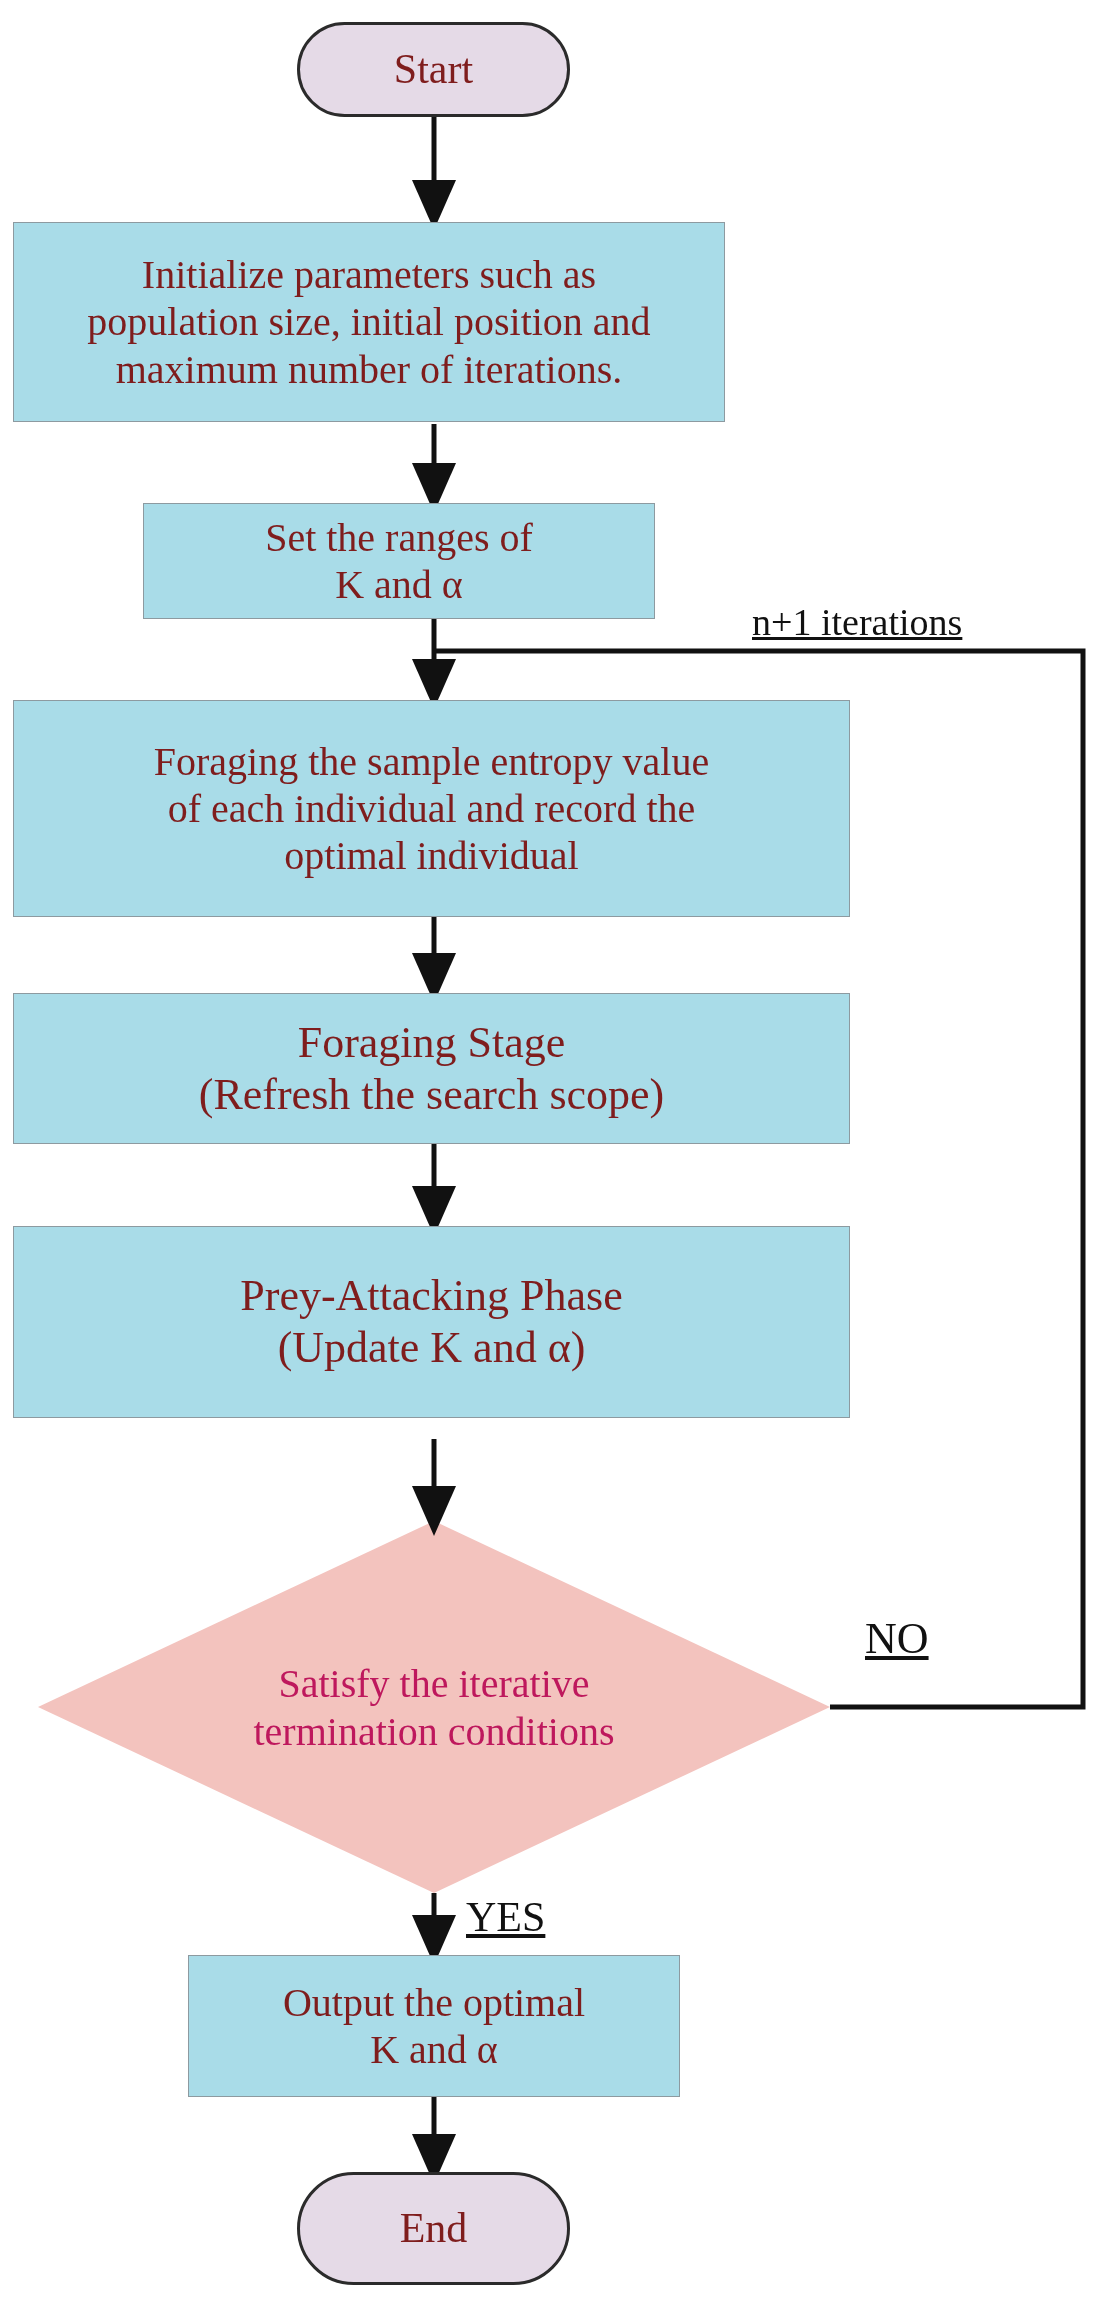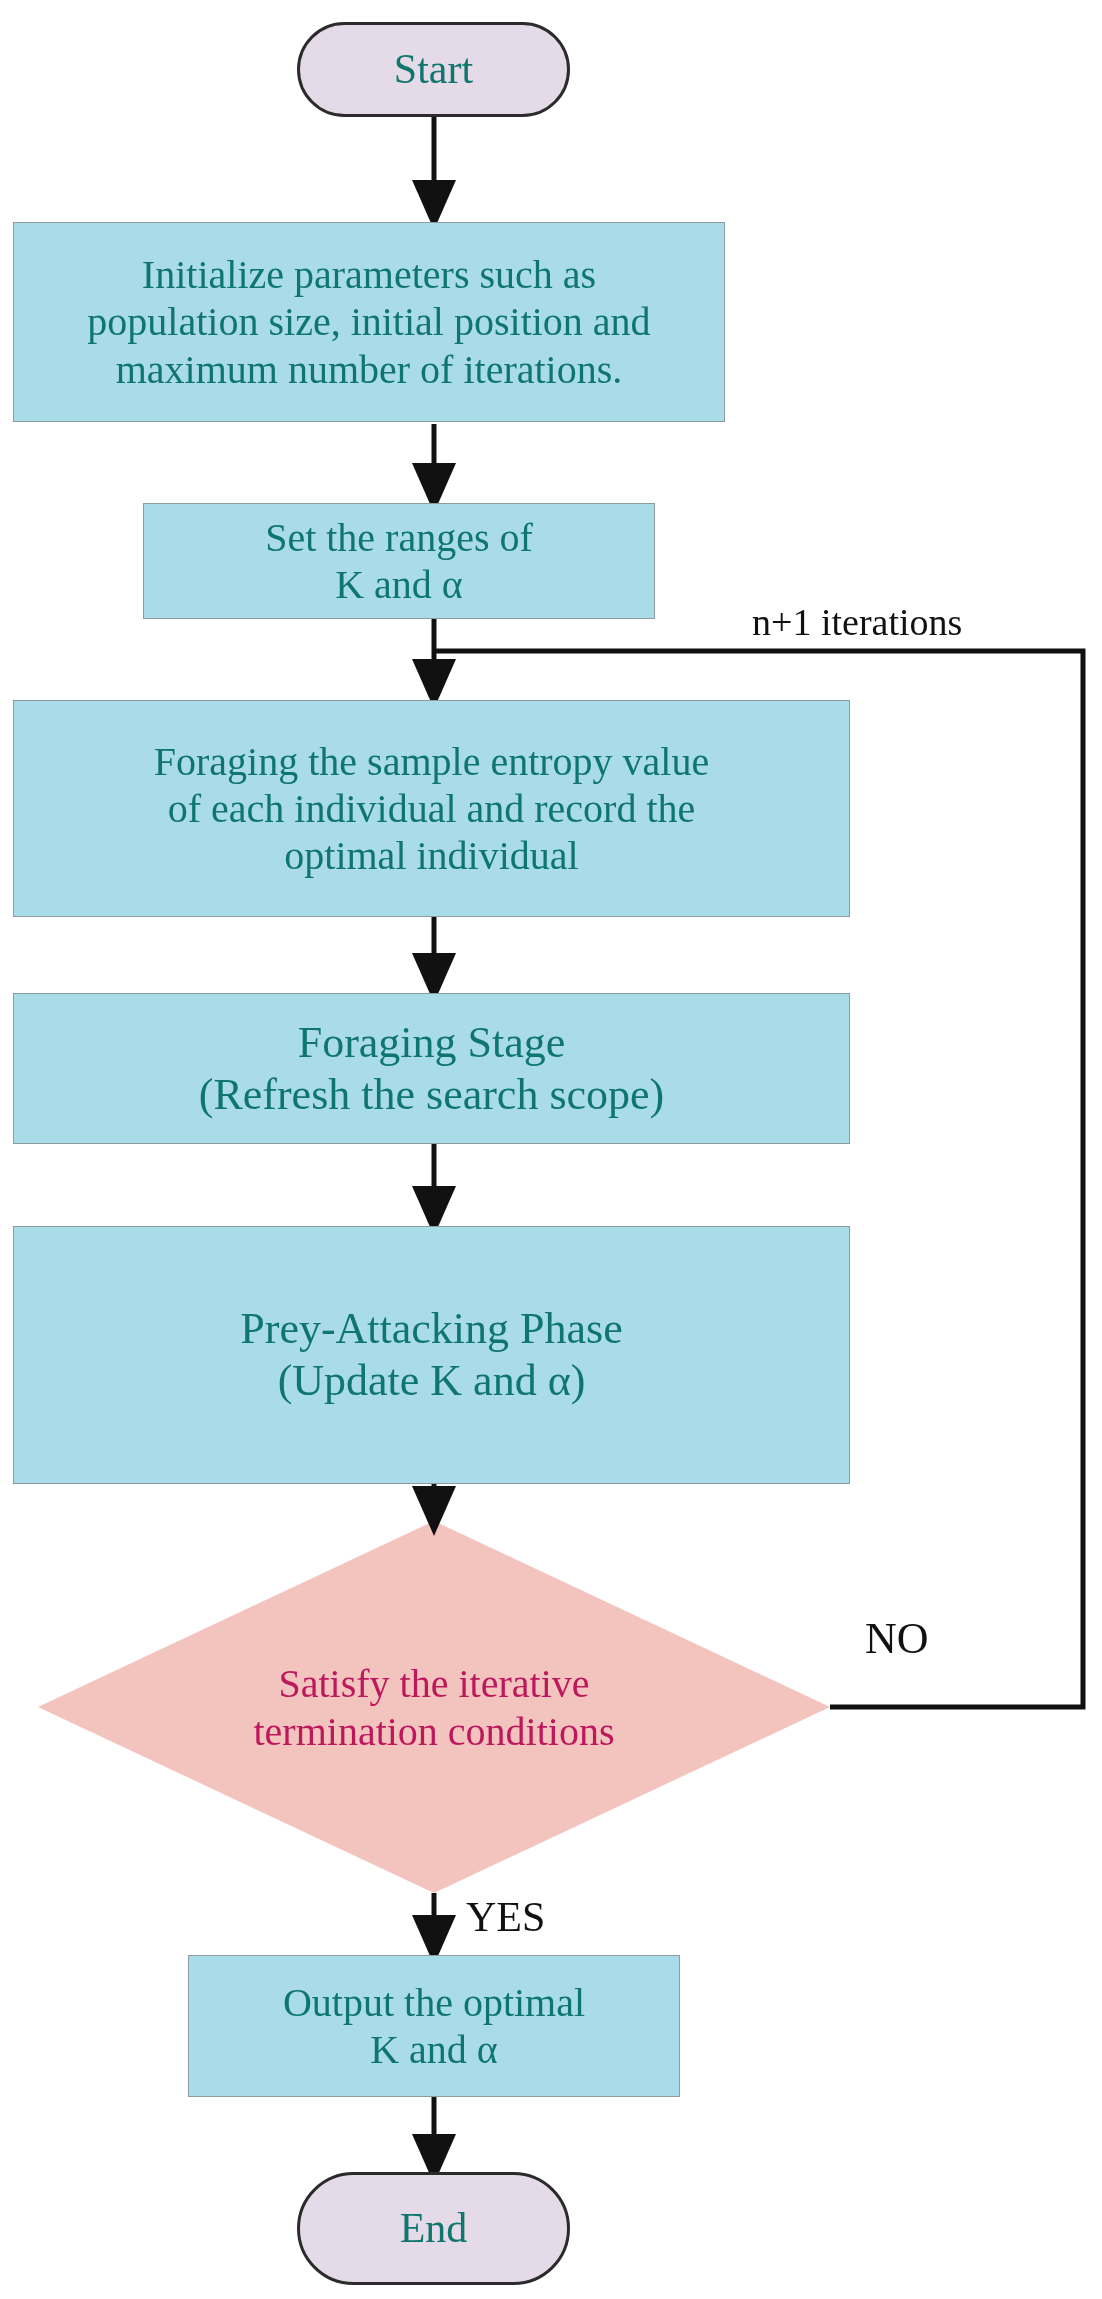--- a/index.html
+++ b/index.html
@@ -24,21 +24,21 @@
     width: 1102px;
     height: 2299px;
   }
   .node {
     position: absolute;
     box-sizing: border-box;
     display: flex;
     align-items: center;
     justify-content: center;
     text-align: center;
-    color: #0f766e;
+    color: #7f1d1d;
     line-height: 1.18;
     white-space: pre-line;
     z-index: 2;
   }
   .terminator {
     background: #E5DAE7;
     border: 3px solid #2b2b2b;
     border-radius: 60px;
     font-size: 42px;
   }
@@ -52,20 +52,21 @@
     font-size: 40px;
     color: #be185d;
     background: transparent;
   }
   .edge-label {
     position: absolute;
     z-index: 3;
     color: #111111;
     white-space: nowrap;
     background: transparent;
+    text-decoration: underline;
   }
   #label-iterations { font-size: 38px; }
   #label-no { font-size: 44px; }
   #label-yes { font-size: 42px; }
 </style>
 </head>
 <body>
 
 <div id="canvas">
 
@@ -118,21 +119,21 @@
     <span>Foraging the sample entropy value
 of each individual and record the
 optimal individual</span>
   </div>
 
   <div class="node process" style="left:13px; top:993px; width:837px; height:151px; font-size:44px;">
     <span>Foraging Stage
 (Refresh the search scope)</span>
   </div>
 
-  <div class="node process" style="left:13px; top:1226px; width:837px; height:258px; font-size:44px;font-family:Liberation Serif, serif;">
+  <div class="node process" style="left:13px; top:1226px; width:837px; height:192px; font-size:44px;font-family:Liberation Serif, serif;">
     <span>Prey-Attacking Phase
 (Update K and α)</span>
   </div>
 
   <div class="node decision-label" style="left:84px; top:1630px; width:700px; height:155px;">
     <span>Satisfy the iterative
 termination conditions</span>
   </div>
 
   <div class="edge-label" id="label-no" style="left:865px; top:1613px;">NO</div>

